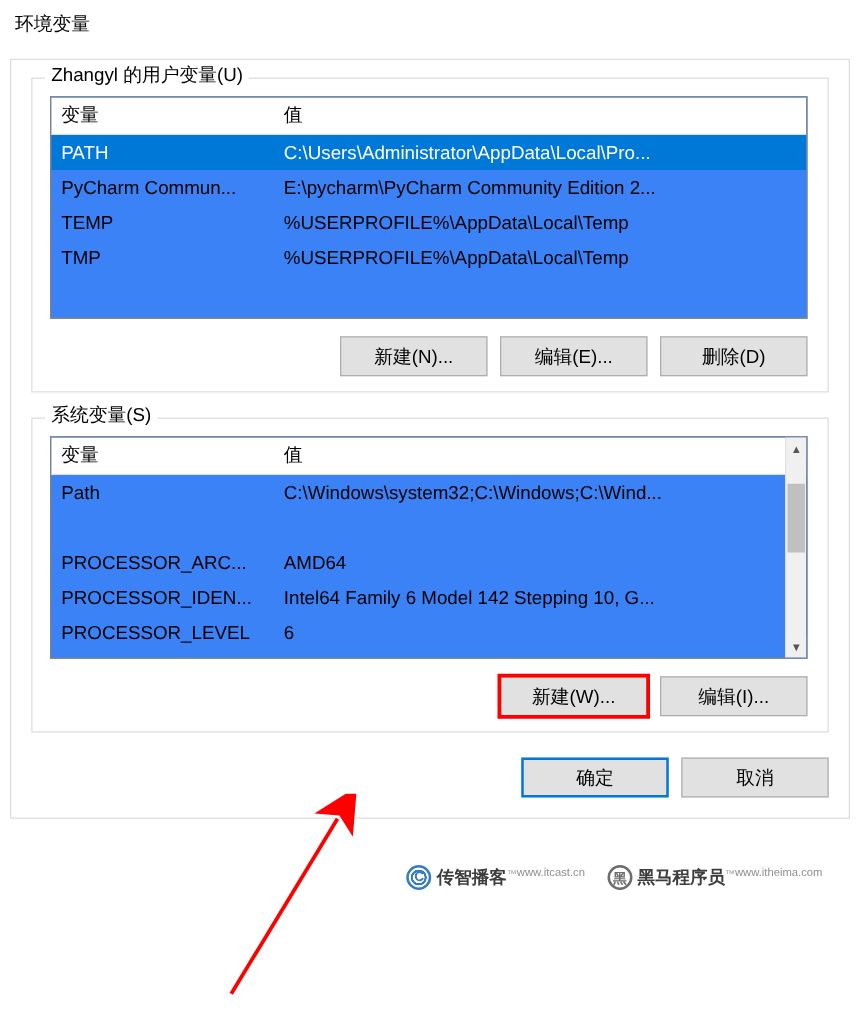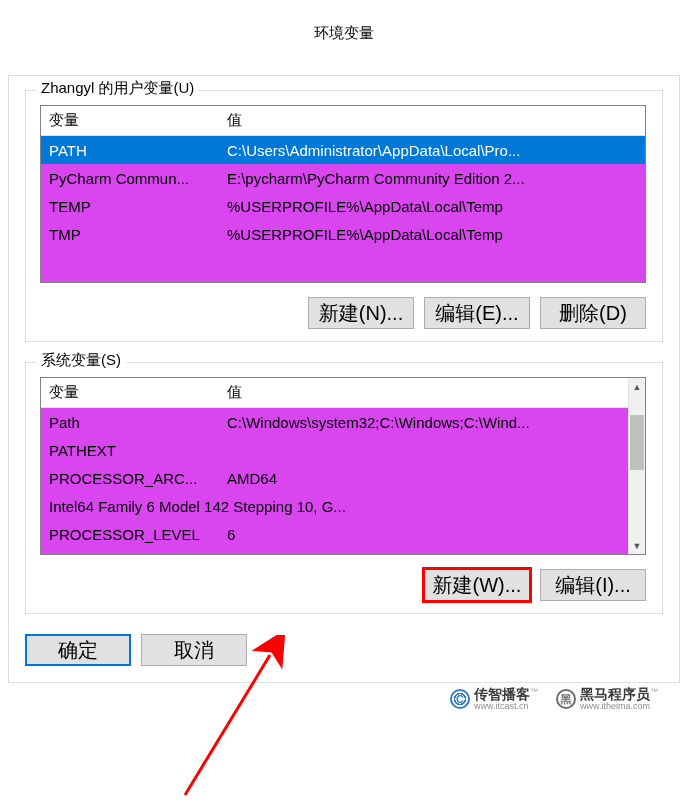--- a/index.html
+++ b/index.html
@@ -6,23 +6,22 @@
     body {
       font-family: "Microsoft YaHei", "Segoe UI", sans-serif;
       font-size: 14px;
       background: #fff;
       width: 688px;
       height: 810px;
       position: relative;
       color: #000;
     }
     .dialog-title {
-      padding: 24px 12px;
-      font-size: 15px;
-      text-align: center;
+      padding: 10px 12px;
+      font-size: 15px;
     }
     .main-area {
       border: 1px solid #ddd;
       margin: 8px;
       padding: 14px 16px 16px 16px;
     }
     .groupbox {
       border: 1px solid #ddd;
       padding: 14px 16px 12px 14px;
       margin-bottom: 20px;
@@ -31,21 +30,21 @@
     .groupbox-label {
       position: absolute;
       top: -12px;
       left: 10px;
       background: #fff;
       padding: 0 5px;
       font-size: 15px;
     }
     .listview {
       border: 1px solid #828282;
-      background: #d946ef;
+      background: #3b82f6;
       height: 178px;
       overflow: hidden;
       position: relative;
     }
     .listview-sys {
       height: 178px;
     }
     .lv-header {
       display: flex;
       background: #fff;
@@ -76,38 +75,38 @@
     }
     .lv-cell-var { width: 178px; }
     .lv-cell-val { flex: 1; }
     .button-row {
       display: flex;
       justify-content: flex-end;
       gap: 10px;
       margin-top: 14px;
     }
     .btn {
-      width: 106px;
+      width: 118px;
       height: 32px;
       background: #e1e1e1;
       border: 1px solid #adadad;
       font-family: inherit;
-      font-size: 20px;
+      font-size: 15px;
       cursor: pointer;
     }
     .btn.highlighted {
       outline: 3px solid #ff0000;
       outline-offset: -1px;
     }
     .btn.primary {
       border: 2px solid #0078d7;
     }
     .final-row {
       display: flex;
-      justify-content: flex-start;
+      justify-content: flex-end;
       gap: 10px;
     }
     .scrollbar {
       position: absolute;
       right: 0;
       top: 0;
       bottom: 0;
       width: 17px;
       background: #f0f0f0;
       border-left: 1px solid #e0e0e0;
@@ -141,21 +140,21 @@
       color: #666;
     }
     .wm-icon {
       width: 20px; height: 20px;
       border-radius: 50%;
       border: 2px solid #666;
       display: flex; align-items: center; justify-content: center;
       font-size: 11px; font-weight: bold;
     }
     .wm-icon.blue { border-color: #2b77c0; color: #2b77c0; background: radial-gradient(circle, #fff 40%, #2b77c0 42%, #2b77c0 55%, #fff 57%);}
-    .wm-text { display: flex; flex-direction: column; line-height: 1.1; }
+    .wm-text { display: flex; flex-direction: row; line-height: 1.1; }
     .wm-cn { font-size: 14px; color: #333; font-weight: bold;}
     .wm-url { font-size: 9px; color: #888; }
     .tm { font-size: 8px; vertical-align: super; color: #999;}
     .arrow-svg {
       position: absolute;
       left: 160px;
       bottom: 5px;
       pointer-events: none;
     }
   </style>
@@ -205,27 +204,27 @@
       <div class="lv-header">
         <div class="lv-col lv-col-var">变量</div>
         <div class="lv-col lv-col-val">值</div>
       </div>
       <div class="lv-body" style="padding-right:17px;">
         <div class="lv-row">
           <div class="lv-cell lv-cell-var">Path</div>
           <div class="lv-cell lv-cell-val">C:\Windows\system32;C:\Windows;C:\Wind...</div>
         </div>
         <div class="lv-row">
-          <div class="lv-cell lv-cell-var">PATHEXT</div>
         </div>
         <div class="lv-row">
           <div class="lv-cell lv-cell-var">PROCESSOR_ARC...</div>
           <div class="lv-cell lv-cell-val">AMD64</div>
         </div>
         <div class="lv-row">
+          <div class="lv-cell lv-cell-var">PROCESSOR_IDEN...</div>
           <div class="lv-cell lv-cell-val">Intel64 Family 6 Model 142 Stepping 10, G...</div>
         </div>
         <div class="lv-row">
           <div class="lv-cell lv-cell-var">PROCESSOR_LEVEL</div>
           <div class="lv-cell lv-cell-val">6</div>
         </div>
       </div>
       <div class="scrollbar">
         <div class="scroll-btn">▲</div>
         <div class="scroll-track">

